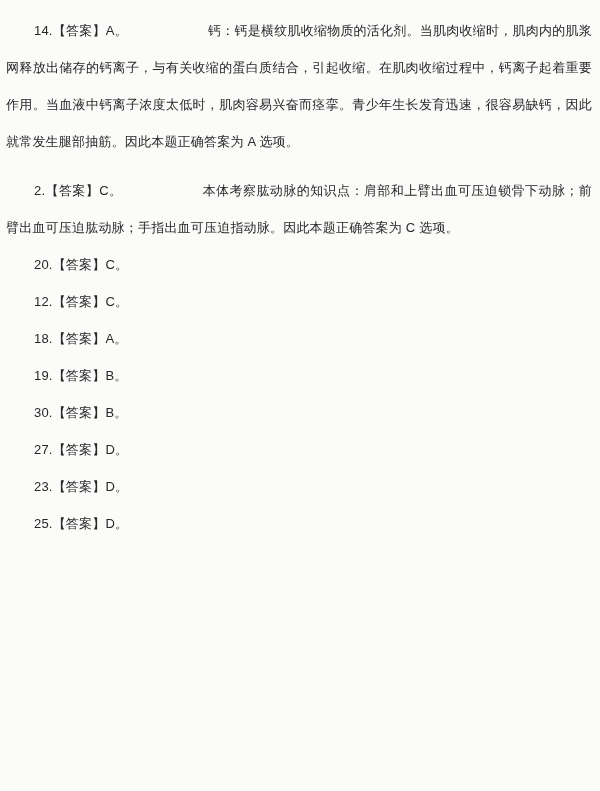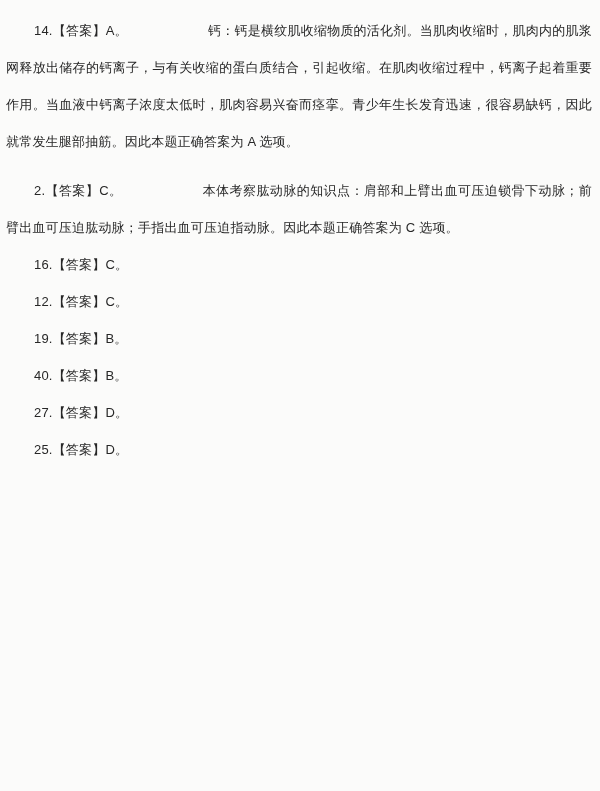--- a/index.html
+++ b/index.html
@@ -46,32 +46,34 @@
 </style>
 </head>
 <body>
 
 <div class="doc">
 
   <p class="item"><span class="label">14.【答案】A。</span><span class="gap"></span><span class="expl">钙：钙是横纹肌收缩物质的活化剂。当肌肉收缩时，肌肉内的肌浆网释放出储存的钙离子，与有关收缩的蛋白质结合，引起收缩。在肌肉收缩过程中，钙离子起着重要作用。当血液中钙离子浓度太低时，肌肉容易兴奋而痉挛。青少年生长发育迅速，很容易缺钙，因此就常发生腿部抽筋。因此本题正确答案为 A 选项。</span></p>
 
   <p class="item mt"><span class="label">2.【答案】C。</span><span class="gap"></span><span class="expl">本体考察肱动脉的知识点：肩部和上臂出血可压迫锁骨下动脉；前臂出血可压迫肱动脉；手指出血可压迫指动脉。因此本题正确答案为 C 选项。</span></p>
 
-  <p class="item"><span class="label">16.【答案】C。</span></p>
+  <p class="item"><span class="label">20.【答案】C。</span></p>
 
   <p class="item"><span class="label">12.【答案】C。</span></p>
 
+  <p class="item"><span class="label">18.【答案】A。</span></p>
 
   <p class="item"><span class="label">19.【答案】B。</span></p>
 
-  <p class="item"><span class="label">40.【答案】B。</span></p>
+  <p class="item"><span class="label">30.【答案】B。</span></p>
 
   <p class="item"><span class="label">27.【答案】D。</span></p>
 
 
+  <p class="item"><span class="label">23.【答案】D。</span></p>
 
 
   <p class="item"><span class="label">25.【答案】D。</span></p>
 
 
   <p class="item nowrap"></p>
 
 </div>
 
 </body></html>

